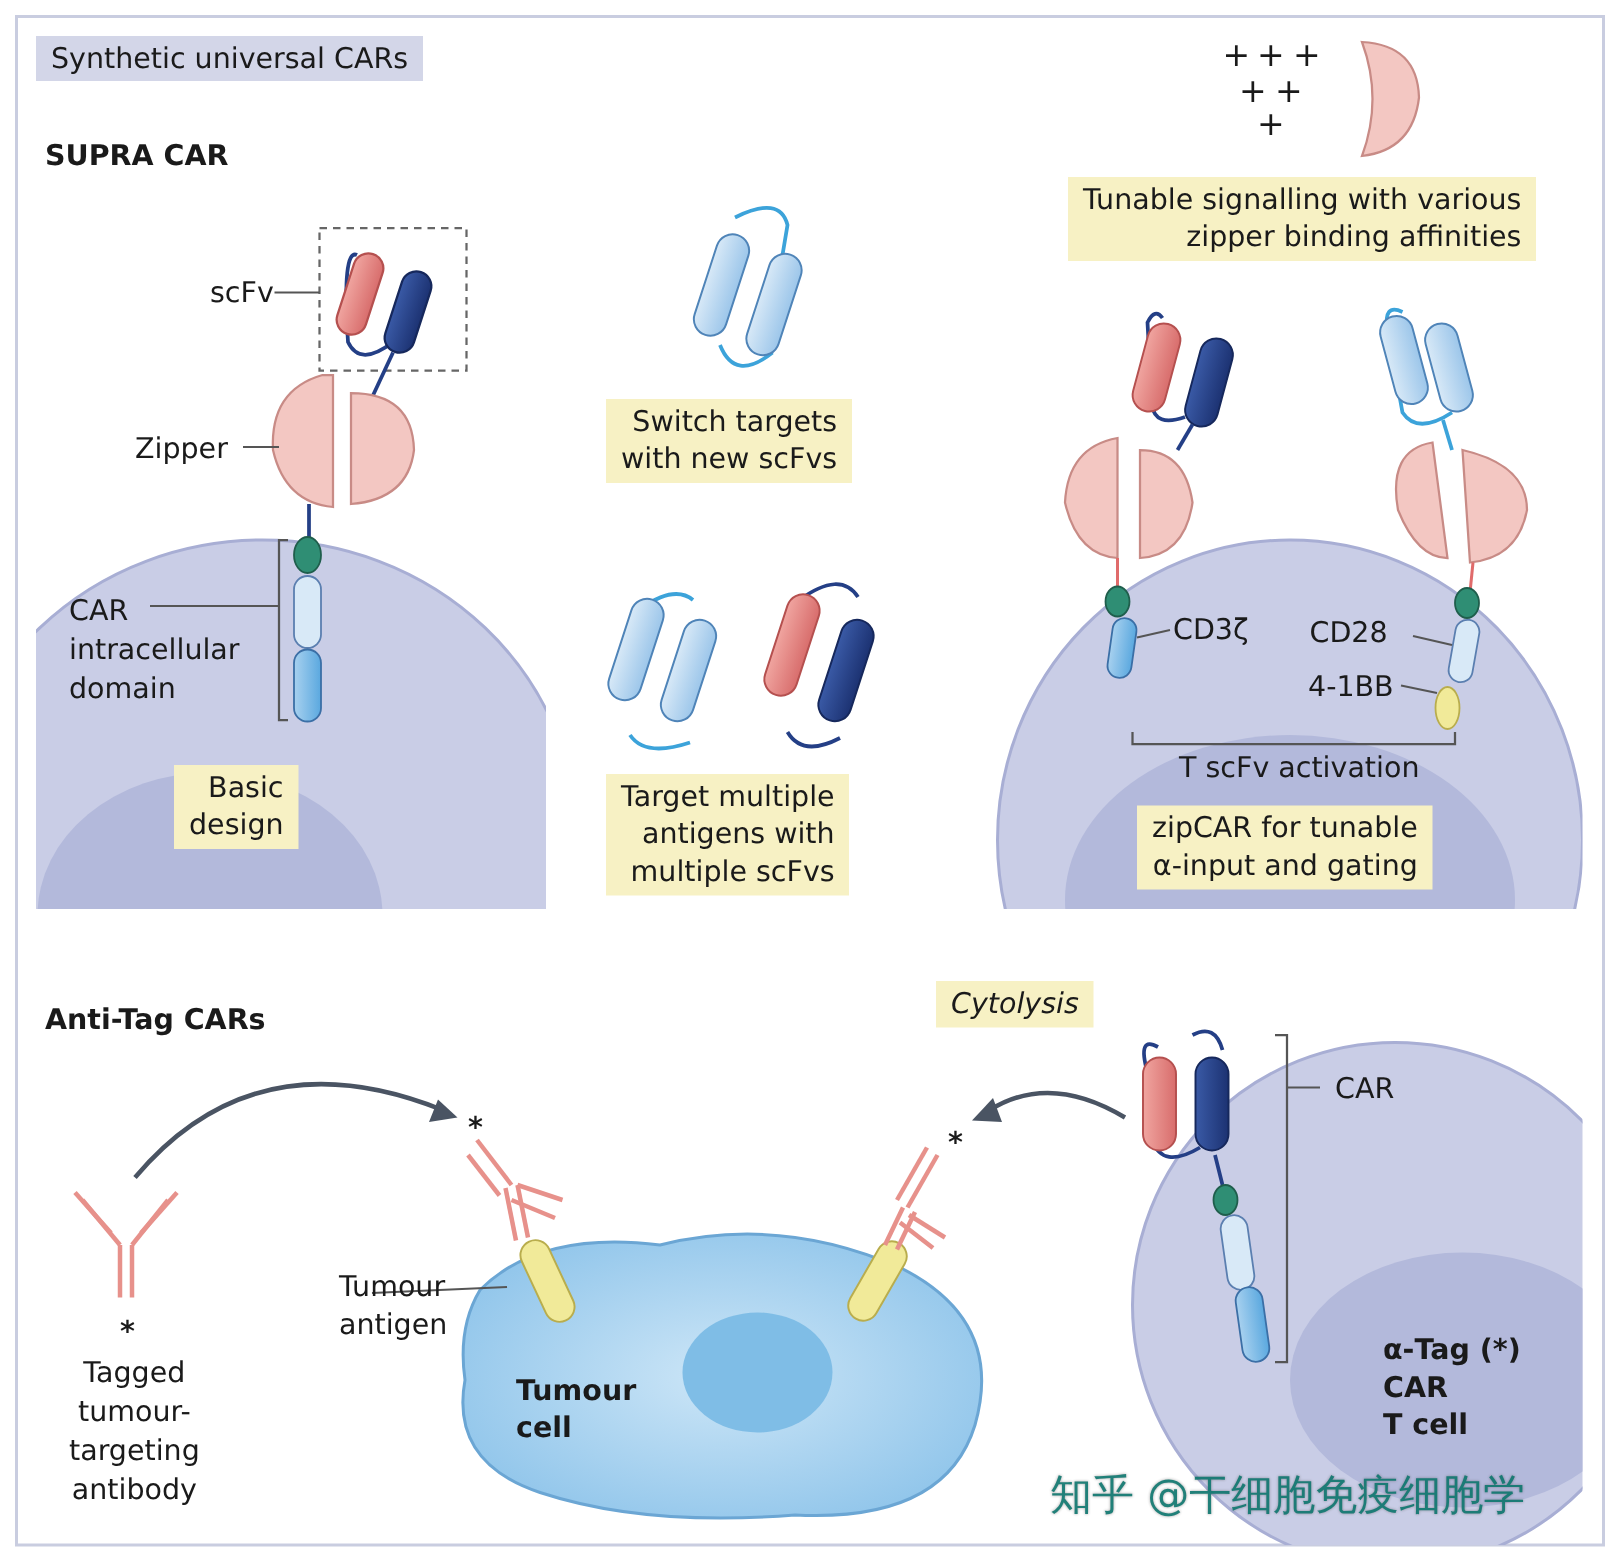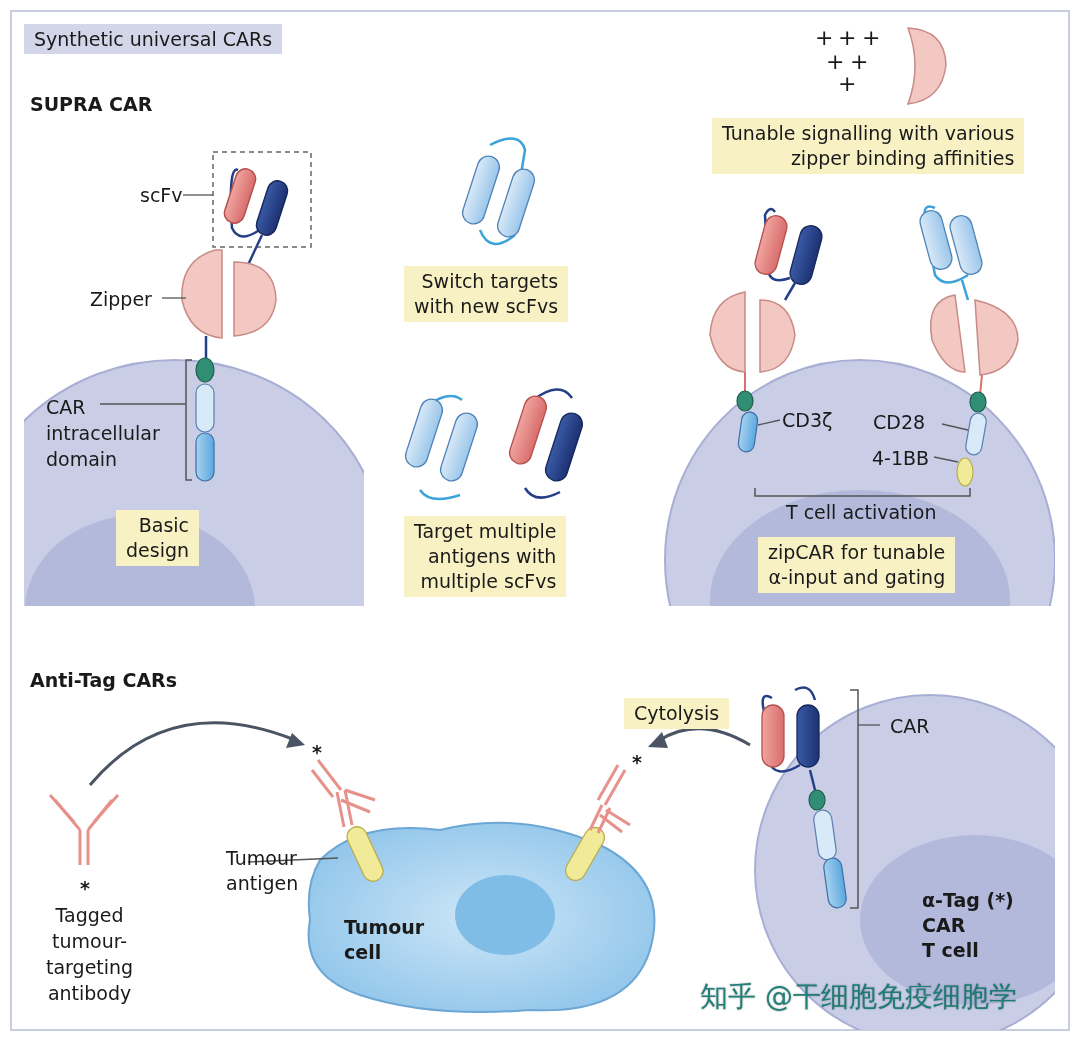--- a/index.html
+++ b/index.html
@@ -219,21 +219,21 @@
 <div class="lbl" style="left:850px;top:50px;font-size:22px;">+</div>
 <div class="lbl" style="left:838px;top:72px;font-size:22px;">+</div>
 
 <div class="note" style="left:712px;top:118px;">
   <div>Tunable signalling with various</div>
   <div>zipper binding affinities</div>
 </div>
 <div class="lbl" style="left:782px;top:408px;">CD3ζ</div>
 <div class="lbl" style="left:873px;top:410px;">CD28</div>
 <div class="lbl" style="left:872px;top:446px;">4-1BB</div>
-<div class="lbl" style="left:786px;top:500px;">T cell activation</div>
+<div class="lbl" style="left:786px;top:500px;">T scFv activation</div>
 <div class="note" style="left:758px;top:537px;">
   <div>zipCAR for tunable</div>
   <div>α-input and gating</div>
 </div>
 
 <div class="lbl bold" style="left:30px;top:668px;">Anti-Tag CARs</div>
 <div class="lbl bold" style="left:80px;top:876px;">*</div>
 <div class="lbl bold" style="left:312px;top:740px;">*</div>
 <div class="lbl bold" style="left:632px;top:750px;">*</div>
 
@@ -244,21 +244,21 @@
   <div>antibody</div>
 </div>
 <div class="lbl" style="left:226px;top:846px;line-height:25px;">
   <div>Tumour</div>
   <div>antigen</div>
 </div>
 <div class="lbl bold" style="left:344px;top:915px;line-height:25px;">
   <div>Tumour</div>
   <div>cell</div>
 </div>
-<div class="note" style="left:624px;top:698px;">Cytolysis</div>
+<div class="note" style="left:624px;top:654px;font-style:italic;">Cytolysis</div>
 <div class="lbl" style="left:890px;top:714px;">CAR</div>
 <div class="lbl bold" style="left:922px;top:888px;line-height:25px;">
   <div>α-Tag (*)</div>
   <div>CAR</div>
   <div>T cell</div>
 </div>
 
 <div class="watermark" style="left:700px;top:978px;">知乎 @干细胞免疫细胞学</div>
 
 </body></html>

